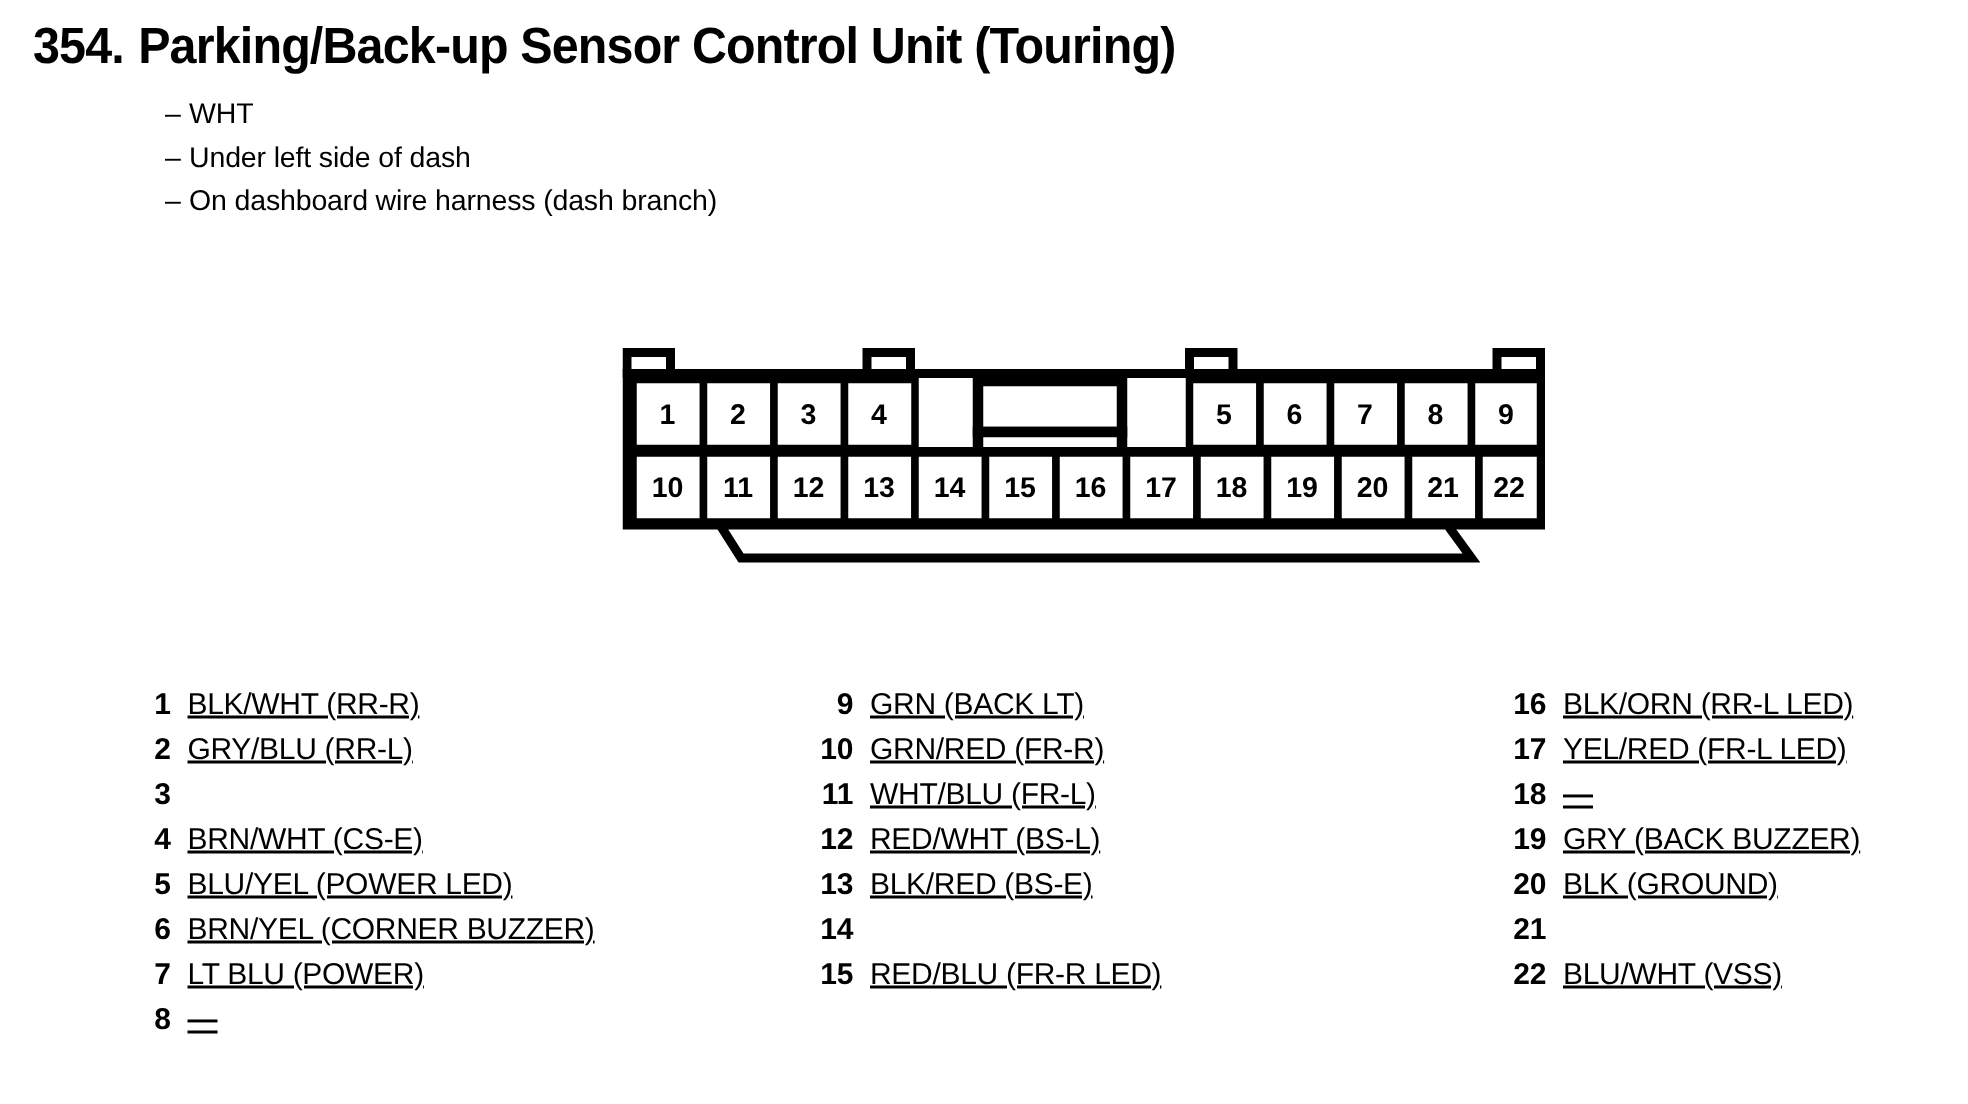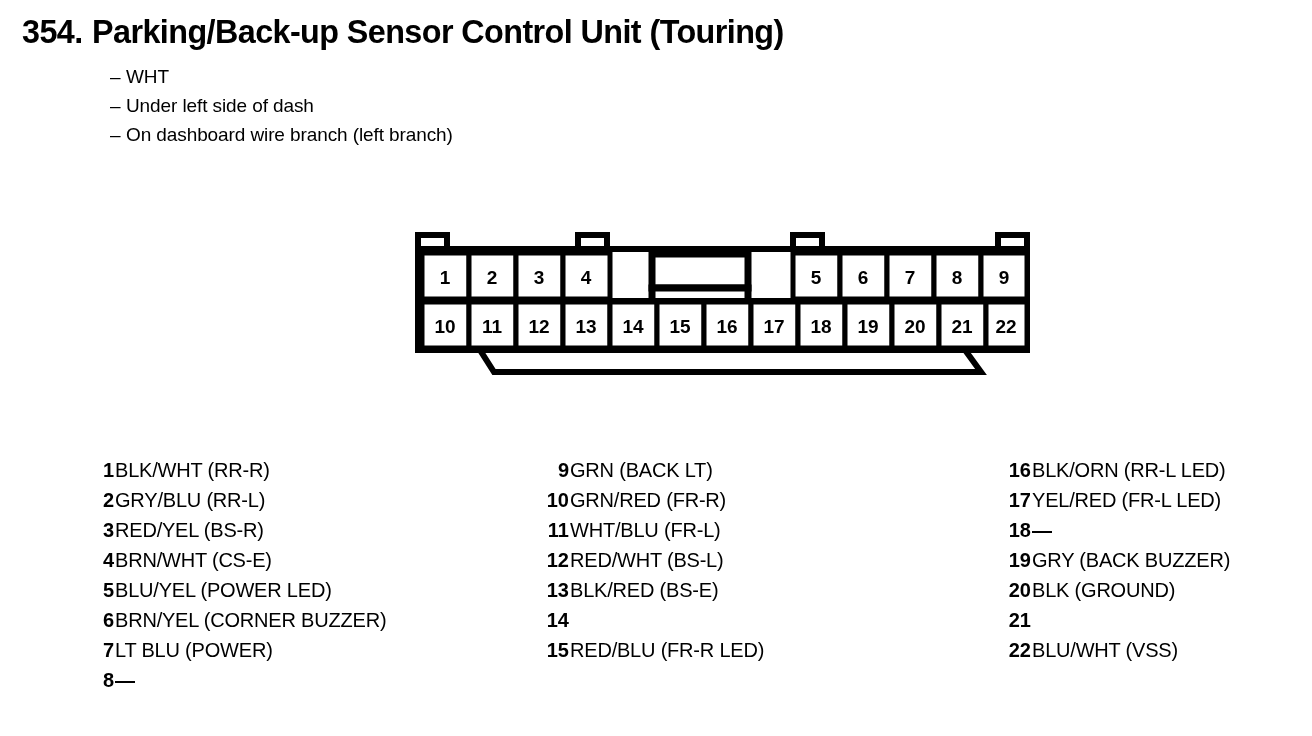--- a/index.html
+++ b/index.html
@@ -83,22 +83,23 @@
     line-height: 30px;
     white-space: nowrap;
   }
   .legend-pin {
     width: 26px;
     flex: 0 0 26px;
     text-align: right;
     font-weight: bold;
   }
   .legend-desc {
-    margin-left: 1px;
+    margin-left: 11px;
     letter-spacing: -0.2px;
+    text-decoration: underline;
   }
   .legend-desc.empty-dash {
     font-weight: bold;
     letter-spacing: 0;
   }
 </style>
 </head>
 <body>
 
 <div id="header">
@@ -110,21 +111,21 @@
     <div class="note-row">
       <span class="note-dash">–</span>
       <span class="note-text">WHT</span>
     </div>
     <div class="note-row">
       <span class="note-dash">–</span>
       <span class="note-text">Under left side of dash</span>
     </div>
     <div class="note-row">
       <span class="note-dash">–</span>
-      <span class="note-text">On dashboard wire branch (left branch)</span>
+      <span class="note-text">On dashboard wire harness (dash branch)</span>
     </div>
   </div>
 </div>
 
 <div id="connector">
   <svg width="615" height="150" viewBox="0 0 615 150" xmlns="http://www.w3.org/2000/svg">
 
     <g>
       <rect x="3" y="17" width="609" height="101" fill="#ffffff" stroke="#000000" stroke-width="6"></rect>
     </g>
@@ -212,21 +213,20 @@
     <div class="legend-row">
       <span class="legend-pin">1</span>
       <span class="legend-desc">BLK/WHT (RR-R)</span>
     </div>
     <div class="legend-row">
       <span class="legend-pin">2</span>
       <span class="legend-desc">GRY/BLU (RR-L)</span>
     </div>
     <div class="legend-row">
       <span class="legend-pin">3</span>
-      <span class="legend-desc">RED/YEL (BS-R)</span>
     </div>
     <div class="legend-row">
       <span class="legend-pin">4</span>
       <span class="legend-desc">BRN/WHT (CS-E)</span>
     </div>
     <div class="legend-row">
       <span class="legend-pin">5</span>
       <span class="legend-desc">BLU/YEL (POWER LED)</span>
     </div>
     <div class="legend-row">

